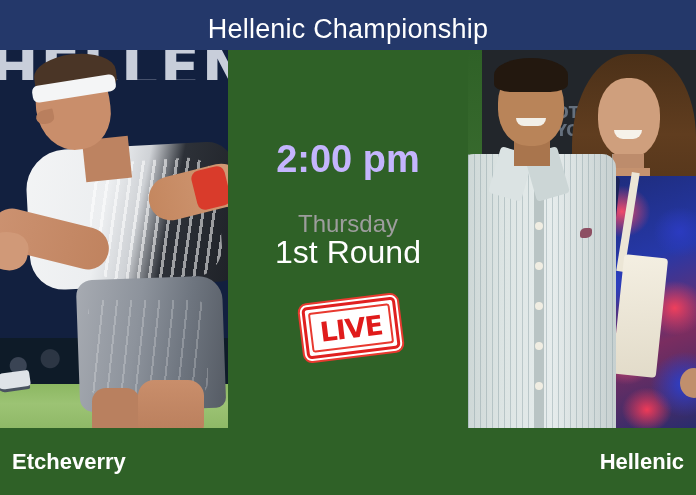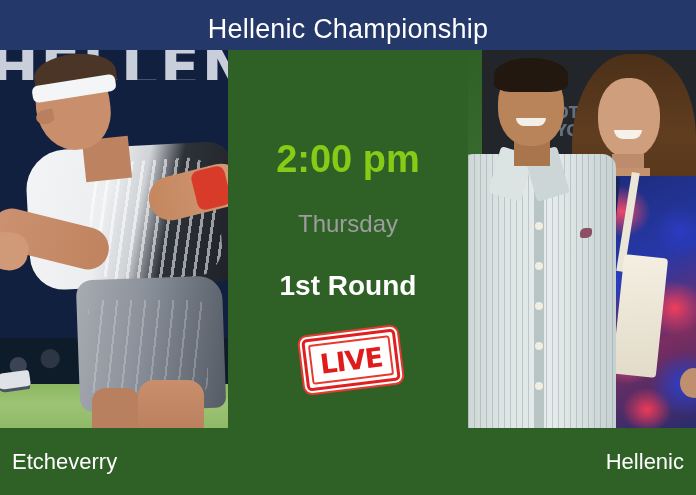--- a/index.html
+++ b/index.html
@@ -61,41 +61,40 @@
     position: relative;
     flex: 1 1 auto;
     background: #2f6127;
     display: flex;
     flex-direction: column;
     align-items: center;
     overflow: hidden;
   }
 
   .match-time {
-    color: #84cc16;
+    color: #c4b5fd;
     font-size: 38px;
     font-weight: bold;
     line-height: 1;
     margin-top: 90px;
     white-space: nowrap;
   }
   .match-day {
     color: #9d9d9d;
     font-size: 24px;
     font-weight: normal;
     line-height: 1;
     margin-top: 34px;
     white-space: nowrap;
   }
   .match-round {
     color: #ffffff;
-    font-size: 28px;
-    font-weight: bold;
+    font-size: 32px;
+    font-weight: normal;
     line-height: 1;
-    margin-top: 36px;
     white-space: nowrap;
   }
 
   
   .live-stamp-wrap {
     margin-top: 28px;
     width: 104px;
     height: 60px;
     position: relative;
   }
@@ -141,21 +140,21 @@
     background: #2f6127;
     display: flex;
     align-items: center;
     justify-content: space-between;
     box-sizing: border-box;
     padding: 0 12px;
   }
   .player-name {
     color: #ffffff;
     font-size: 22px;
-    font-weight: normal;
+    font-weight: bold;
     line-height: 1;
     white-space: nowrap;
   }
 
   
   .lp-bg {
     position: absolute; inset: 0;
     background: #12203f;
   }
   .lp-banner-letters {

